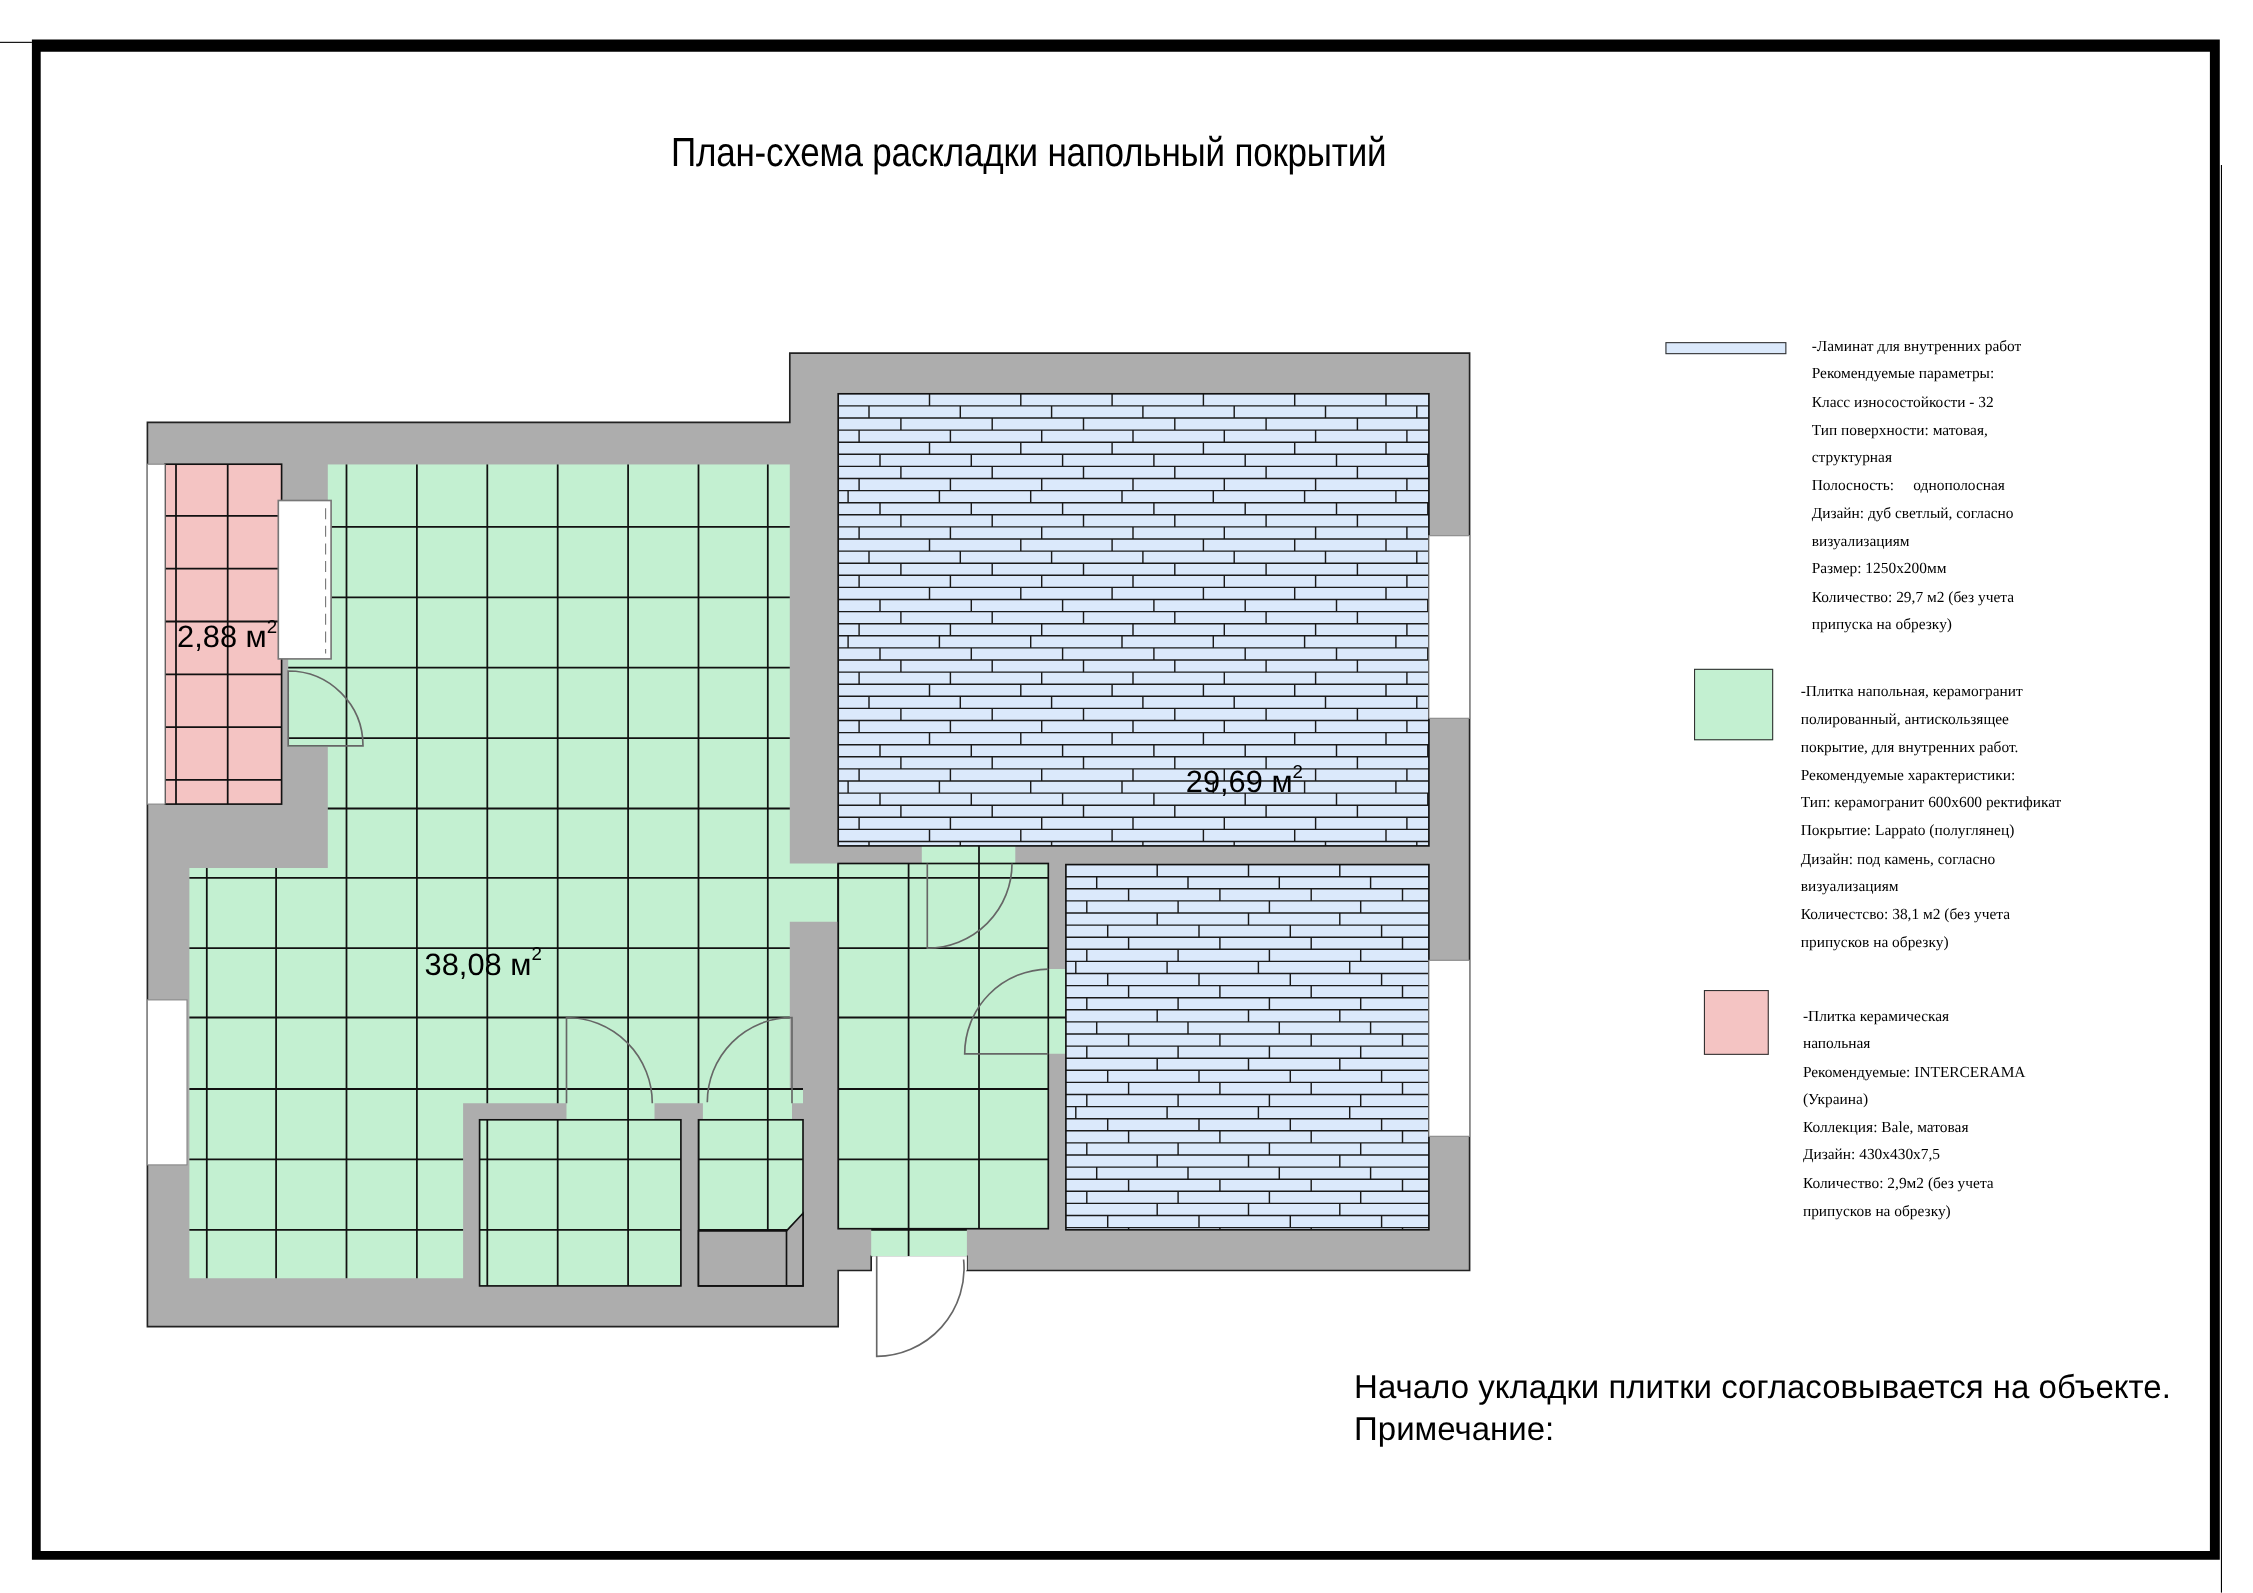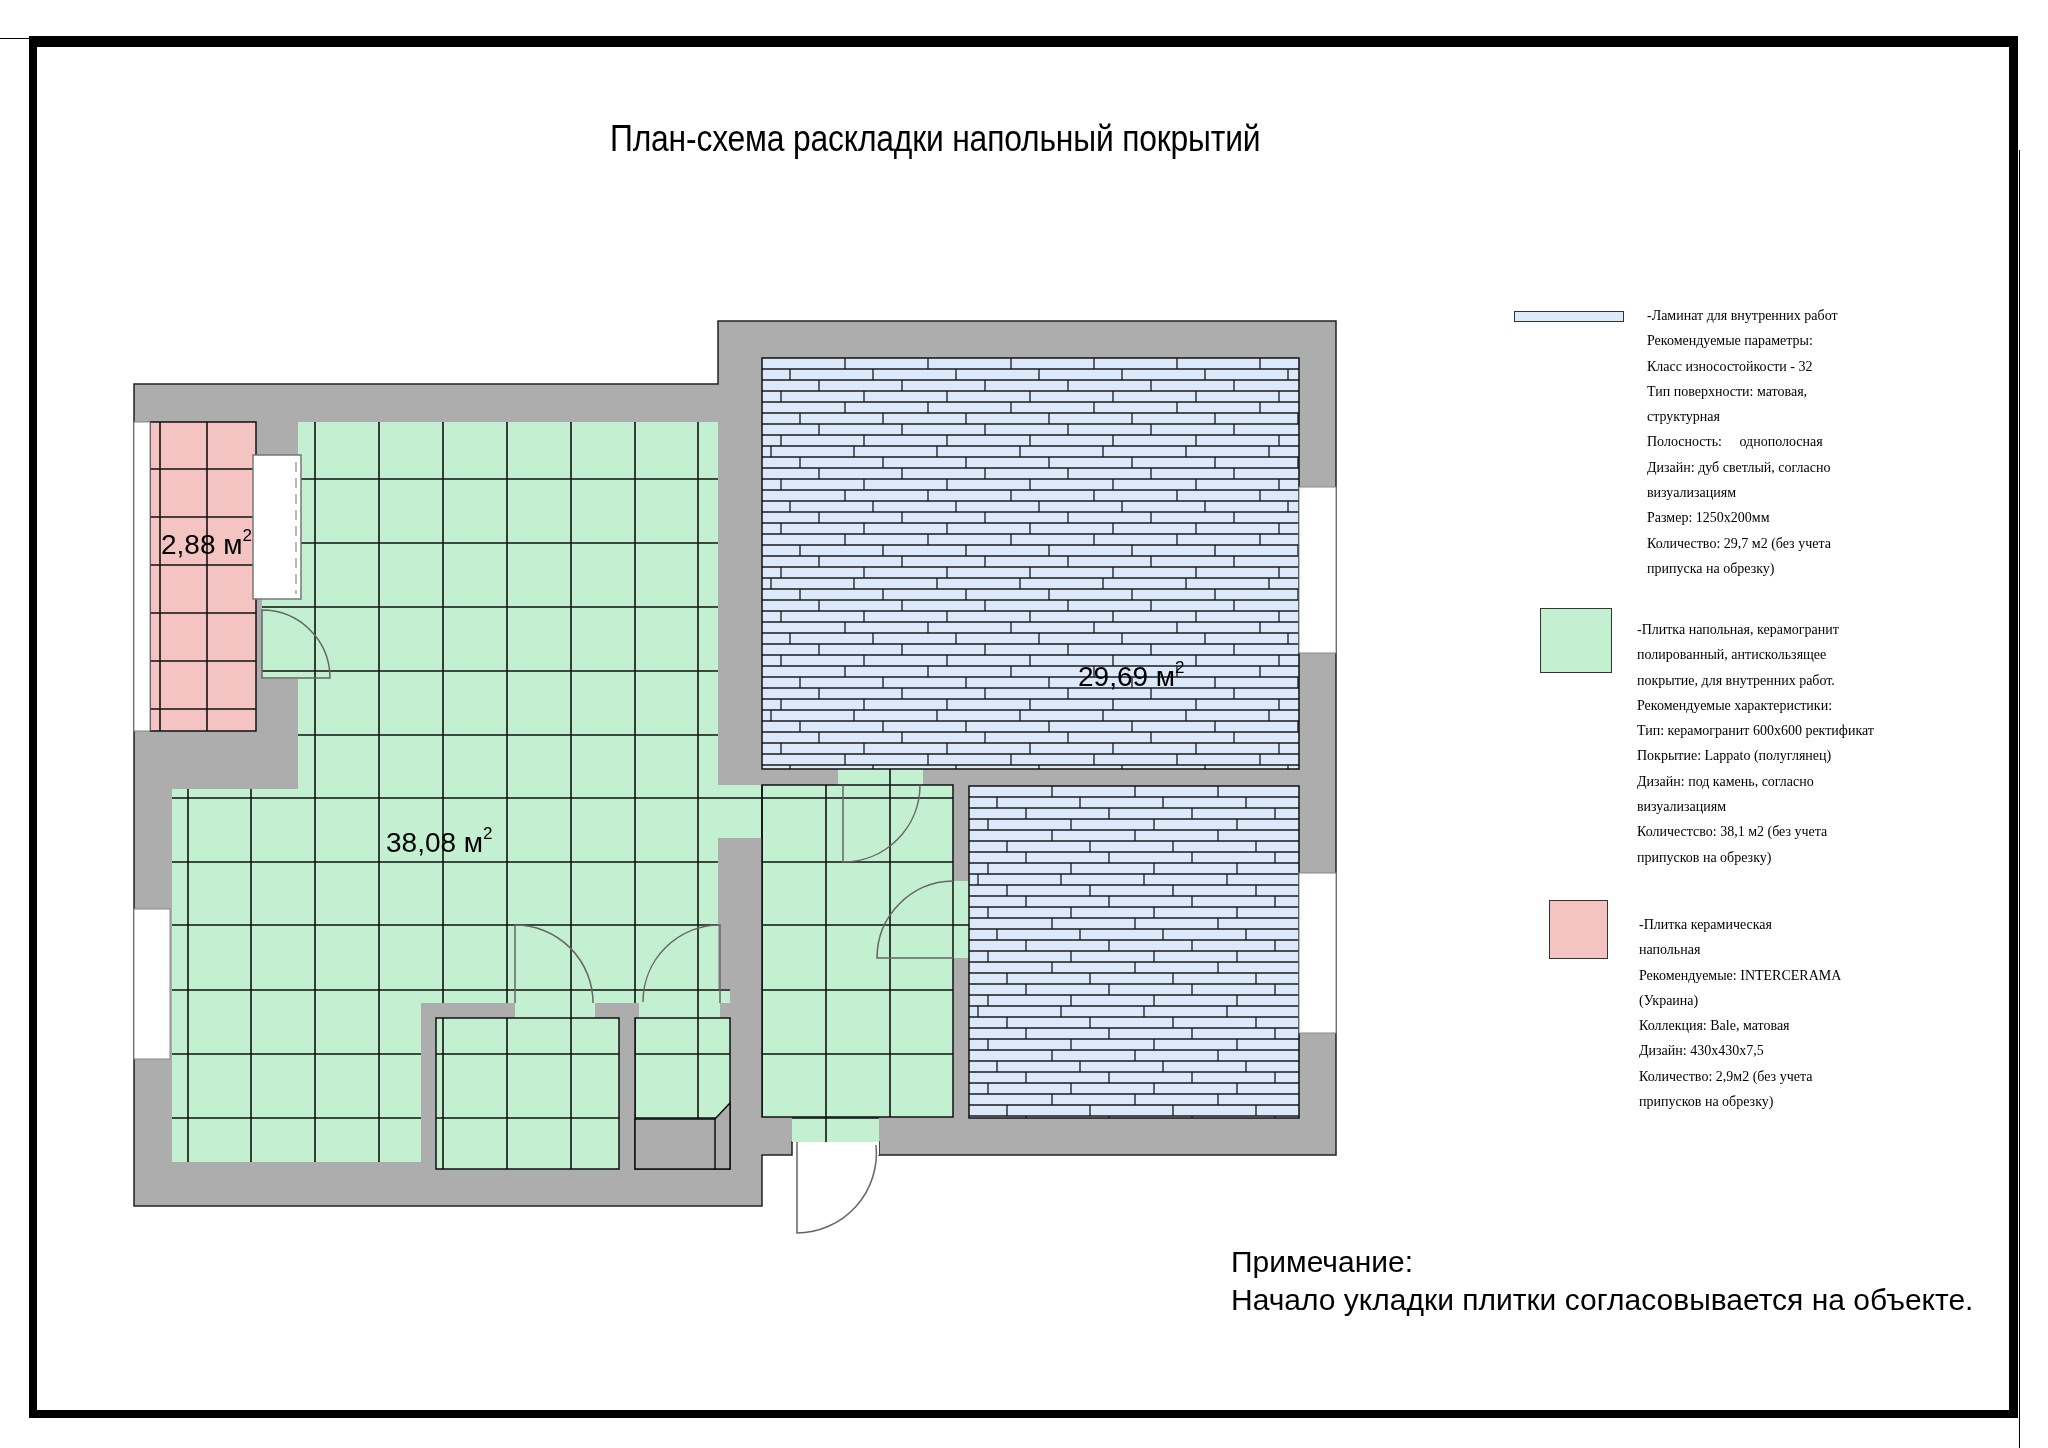--- a/index.html
+++ b/index.html
@@ -2,21 +2,21 @@
 <html><head>
 <meta charset="utf-8">
 <style>
   html, body { margin: 0; padding: 0; background: #ffffff; }
   body { width: 2048px; height: 1448px; position: relative; overflow: hidden; font-family: "Liberation Sans", sans-serif; color: #000; }
   .frame { position: absolute; left: 29px; top: 36px; width: 1989px; height: 1382px; box-sizing: border-box; border: 10px solid #000; border-width: 11px 9px 8px 8px; }
   .stub-left { position: absolute; left: 0; top: 38px; width: 29px; height: 1px; background: #000; }
   .stub-right { position: absolute; left: 2019px; top: 150px; width: 1px; height: 1298px; background: #000; }
   .title { position: absolute; left: 610px; top: 118px; font-size: 37px; white-space: nowrap; letter-spacing: -0.2px; transform: scaleX(0.86); transform-origin: left top; }
   svg.plan { position: absolute; left: 0; top: 0; }
-  .area-label { position: absolute; font-size: 28px; white-space: nowrap; line-height: 1; }
+  .area-label { position: absolute; font-size: 28px; white-space: nowrap; line-height: 1; margin-top: 34px; }
   .area-label sup { font-size: 17px; vertical-align: top; position: relative; top: -4px; }
   .legend-swatch { position: absolute; box-sizing: border-box; border: 1.5px solid #333; }
   .legend-text { position: absolute; font-size: 14px; line-height: 25.3px; white-space: pre; font-family: Liberation Serif, serif; }
   .legend-text div { height: 25.3px; }
   .note { position: absolute; left: 1231px; top: 1243px; font-size: 30px; line-height: 38px; white-space: nowrap; }
 </style>
 </head>
 <body>
 
 <div class="stub-left"></div>
@@ -588,15 +588,15 @@
 <div class="legend-swatch" style="left:1514px; top:311px; width:110px; height:11px; background:#dbe9fb;"></div>
 <div class="legend-text" id="legend-0" style="left:1647px; top:303px;"><div>-Ламинат для внутренних работ</div><div>Рекомендуемые параметры:</div><div>Класс износостойкости - 32</div><div>Тип поверхности: матовая,</div><div>структурная</div><div>Полосность:     однополосная</div><div>Дизайн: дуб светлый, согласно</div><div>визуализациям</div><div>Размер: 1250x200мм</div><div>Количество: 29,7 м2 (без учета</div><div>припуска на обрезку)</div></div>
 
 <div class="legend-swatch" style="left:1540px; top:608px; width:72px; height:65px; background:#c3f0d1;"></div>
 <div class="legend-text" id="legend-1" style="left:1637px; top:617px;"><div>-Плитка напольная, керамогранит</div><div>полированный, антискользящее</div><div>покрытие, для внутренних работ.</div><div>Рекомендуемые характеристики:</div><div>Тип: керамогранит 600x600 ректификат</div><div>Покрытие: Lappato (полуглянец)</div><div>Дизайн: под камень, согласно</div><div>визуализациям</div><div>Количестсво: 38,1 м2 (без учета</div><div>припусков на обрезку)</div></div>
 
 <div class="legend-swatch" style="left:1549px; top:900px; width:59px; height:59px; background:#f4c4c3;"></div>
 <div class="legend-text" id="legend-2" style="left:1639px; top:912px;"><div>-Плитка керамическая</div><div>напольная</div><div>Рекомендуемые: INTERCERAMA</div><div>(Украина)</div><div>Коллекция: Bale, матовая</div><div>Дизайн: 430x430x7,5</div><div>Количество: 2,9м2 (без учета</div><div>припусков на обрезку)</div></div>
 
 <div class="note">
+  <div>Начало укладки плитки согласовывается на объекте.</div>
   <div>Примечание:</div>
-  <div>Начало укладки плитки согласовывается на объекте.</div>
 </div>
 
 </body></html>

